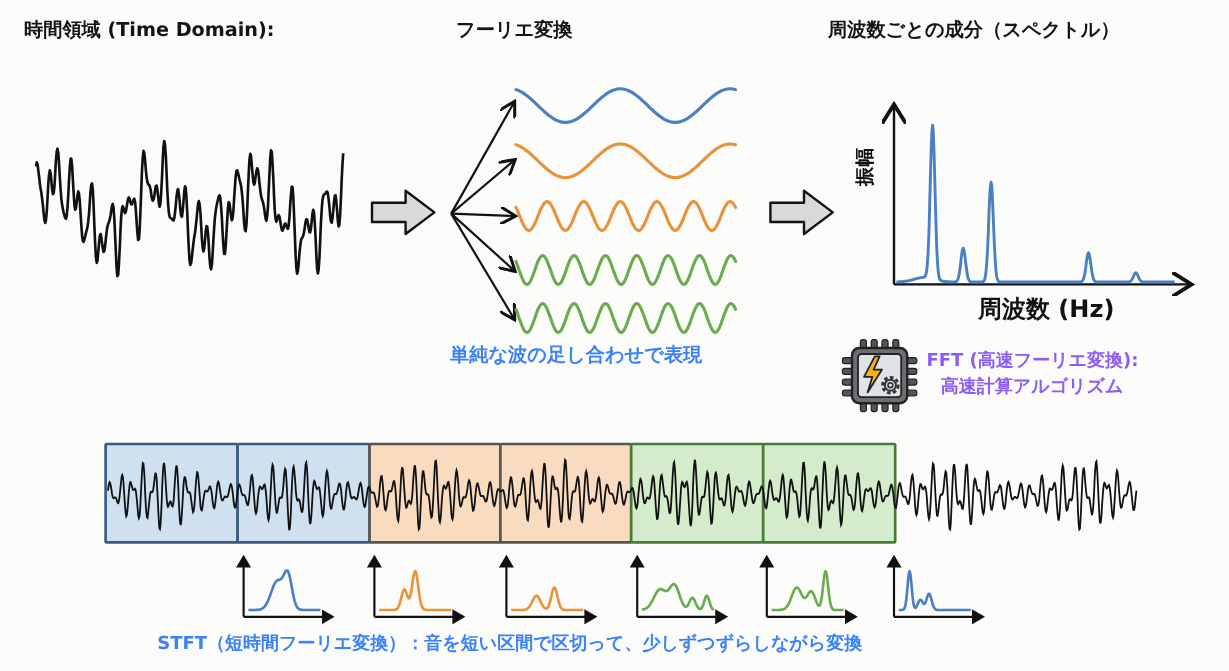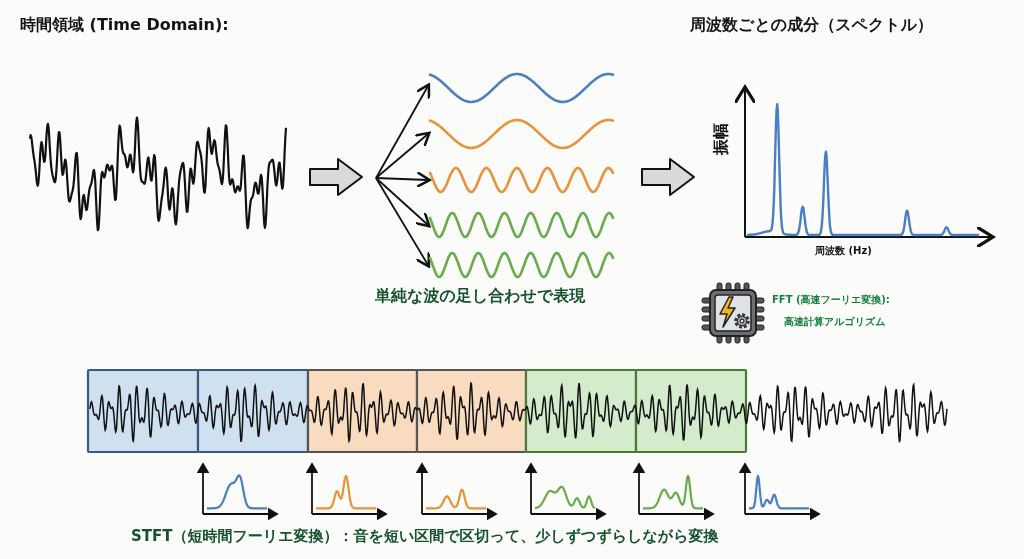--- a/index.html
+++ b/index.html
@@ -4,32 +4,33 @@
 <style>
   html, body { margin: 0; padding: 0; }
   body {
     width: 1024px; height: 559px; background: #fbfbfa; position: relative; overflow: hidden;
     font-family: "DejaVu Sans", "Liberation Sans", sans-serif; color: #111;
   }
   .title {
     position: absolute; text-align: left; font-weight: bold; font-size: 16px; line-height: 21px;
     color: #141414; white-space: nowrap;
   }
-  .caption { position: absolute; font-weight: bold; font-size: 16px; color: #14532d; white-space: nowrap; }
+  .caption { position: absolute; font-weight: bold; font-size: 16px; color: #3b82f6; white-space: nowrap; }
   svg { position: absolute; overflow: visible; }
-  .fft-label { position: absolute; font-weight: bold; font-size: 10px; line-height: 22px; color: #15803d; white-space: nowrap; }
+  .fft-label { position: absolute; font-weight: bold; font-size: 15px; line-height: 22px; color: #8b5cf6; white-space: nowrap; }
 </style>
 </head>
 <body>
 
 <div class="title" style="left:20px; top:14px; width:285px;">
   <div>時間領域 (Time Domain):</div>
 </div>
 
 <div class="title" style="left:380px; top:14px; width:200px;">
+  <div>フーリエ変換</div>
 </div>
 
 <div class="title" style="left:690px; top:14px; width:330px;">
   <div>周波数ごとの成分（スペクトル）</div>
 </div>
 
 <svg width="320" height="190" style="left:0; top:80px;" viewBox="0 0 320 190">
   <path id="cwave" fill="none" stroke="#111" stroke-width="2.2" stroke-linejoin="round" d="M30.0 58.8 L30.6 55.2 L31.3 56.9 L31.9 61.7 L32.6 67.5 L33.2 72.8 L33.8 77.0 L34.5 80.9 L35.1 85.6 L35.8 91.5 L36.4 98.0 L37.0 103.5 L37.7 105.8 L38.3 103.4 L39.0 96.0 L39.6 85.2 L40.2 73.9 L40.9 65.4 L41.5 62.0 L42.2 64.3 L42.8 70.6 L43.4 77.6 L44.1 81.9 L44.7 81.1 L45.4 74.8 L46.0 64.6 L46.6 53.9 L47.3 46.2 L47.9 43.9 L48.6 47.7 L49.2 56.3 L49.8 67.1 L50.5 77.5 L51.1 85.6 L51.8 90.9 L52.4 94.3 L53.0 96.9 L53.7 99.4 L54.3 101.6 L55.0 102.3 L55.6 99.8 L56.2 93.2 L56.9 82.7 L57.5 70.3 L58.2 59.1 L58.8 52.4 L59.4 52.1 L60.1 58.5 L60.7 69.4 L61.4 81.3 L62.0 90.6 L62.6 94.8 L63.3 93.4 L63.9 88.3 L64.6 82.6 L65.2 79.5 L65.8 81.1 L66.5 87.7 L67.1 97.5 L67.8 108.0 L68.4 116.3 L69.0 120.8 L69.7 121.6 L70.3 119.7 L71.0 116.9 L71.6 114.2 L72.2 112.0 L72.9 109.3 L73.5 104.9 L74.2 97.9 L74.8 89.0 L75.4 80.0 L76.1 73.7 L76.7 72.9 L77.4 78.9 L78.0 91.2 L78.6 107.1 L79.3 122.7 L79.9 134.2 L80.6 139.1 L81.2 137.3 L81.8 130.8 L82.5 122.8 L83.1 116.9 L83.8 115.0 L84.4 117.4 L85.0 122.4 L85.7 127.4 L86.3 130.0 L87.0 129.0 L87.6 124.8 L88.2 118.8 L88.9 113.0 L89.5 108.8 L90.2 106.4 L90.8 105.0 L91.4 103.1 L92.1 99.8 L92.7 95.4 L93.4 91.3 L94.0 89.9 L94.6 93.4 L95.3 102.4 L95.9 116.0 L96.6 131.0 L97.2 143.6 L97.8 150.2 L98.5 148.8 L99.1 140.1 L99.8 126.5 L100.4 112.0 L101.0 100.3 L101.7 93.5 L102.3 91.8 L103.0 93.6 L103.6 96.3 L104.2 97.6 L104.9 96.3 L105.5 92.7 L106.2 88.5 L106.8 85.4 L107.4 84.6 L108.1 86.0 L108.7 88.5 L109.4 90.3 L110.0 90.3 L110.6 88.6 L111.3 86.3 L111.9 85.6 L112.6 88.3 L113.2 95.0 L113.8 104.5 L114.5 114.0 L115.1 119.9 L115.8 119.4 L116.4 111.3 L117.0 96.8 L117.7 79.1 L118.3 62.5 L119.0 50.7 L119.6 45.7 L120.2 47.4 L120.9 53.5 L121.5 61.2 L122.2 67.8 L122.8 71.7 L123.4 73.3 L124.1 73.9 L124.7 75.0 L125.4 77.5 L126.0 81.4 L126.6 85.2 L127.3 87.3 L127.9 86.6 L128.6 83.3 L129.2 78.7 L129.8 75.2 L130.5 74.7 L131.1 77.8 L131.8 83.6 L132.4 89.4 L133.0 92.3 L133.7 89.6 L134.3 80.9 L135.0 67.7 L135.6 53.5 L136.2 42.3 L136.9 37.5 L137.5 40.4 L138.2 50.2 L138.8 63.9 L139.4 78.1 L140.1 89.7 L140.7 97.1 L141.4 100.6 L142.0 101.6 L142.6 101.9 L143.3 102.5 L143.9 103.4 L144.6 103.7 L145.2 102.0 L145.8 97.6 L146.5 91.0 L147.1 83.9 L147.8 78.8 L148.4 77.5 L149.0 80.8 L149.7 87.4 L150.3 94.9 L151.0 100.1 L151.6 100.7 L152.2 96.2 L152.9 88.2 L153.5 80.0 L154.2 75.2 L154.8 76.6 L155.4 84.9 L156.1 98.5 L156.7 114.1 L157.4 128.1 L158.0 137.4 L158.6 140.8 L159.3 139.0 L159.9 134.0 L160.6 127.9 L161.2 122.5 L161.8 118.0 L162.5 113.9 L163.1 109.0 L163.8 102.8 L164.4 96.0 L165.0 90.3 L165.7 87.6 L166.3 89.8 L167.0 96.9 L167.6 107.4 L168.2 118.4 L168.9 126.6 L169.5 129.6 L170.2 127.0 L170.8 120.4 L171.4 113.0 L172.1 108.4 L172.7 108.8 L173.4 114.9 L174.0 124.7 L174.6 135.1 L175.3 142.5 L175.9 144.4 L176.6 140.3 L177.2 131.4 L177.8 120.2 L178.5 109.6 L179.1 101.2 L179.8 95.5 L180.4 91.8 L181.0 89.0 L181.7 86.2 L182.3 83.8 L183.0 82.8 L183.6 85.1 L184.2 91.5 L184.9 101.8 L185.5 114.0 L186.2 125.0 L186.8 131.6 L187.4 131.7 L188.1 125.2 L188.7 114.2 L189.4 102.1 L190.0 92.7 L190.6 88.5 L191.3 89.8 L191.9 94.8 L192.6 100.5 L193.2 103.6 L193.8 102.0 L194.5 95.5 L195.1 85.6 L195.8 75.3 L196.4 67.1 L197.0 62.6 L197.7 61.9 L198.3 63.9 L199.0 66.9 L199.6 69.7 L200.2 72.1 L200.9 75.0 L201.5 79.6 L202.2 86.7 L202.8 95.8 L203.4 105.1 L204.1 111.6 L204.7 112.7 L205.4 106.9 L206.0 94.9 L206.6 79.2 L207.3 63.9 L207.9 52.8 L208.6 48.1 L209.2 50.3 L209.8 57.1 L210.5 65.4 L211.1 71.6 L211.8 73.9 L212.4 71.8 L213.0 67.2 L213.7 62.5 L214.3 60.2 L215.0 61.5 L215.6 66.1 L216.2 72.4 L216.9 78.5 L217.5 83.0 L218.2 85.8 L218.8 87.5 L219.4 89.7 L220.1 93.3 L220.7 98.0 L221.4 102.4 L222.0 104.0 L222.6 100.9 L223.3 92.1 L223.9 78.8 L224.6 64.0 L225.2 51.6 L225.8 45.3 L226.5 46.8 L227.1 55.7 L227.8 69.4 L228.4 84.1 L229.0 96.0 L229.7 103.0 L230.3 104.7 L231.0 103.0 L231.6 100.4 L232.2 99.2 L232.9 100.5 L233.5 104.1 L234.2 108.4 L234.8 111.5 L235.4 112.3 L236.1 110.8 L236.7 108.3 L237.4 106.4 L238.0 106.3 L238.6 108.0 L239.3 110.1 L239.9 110.7 L240.6 107.9 L241.2 101.1 L241.8 91.4 L242.5 81.7 L243.1 75.5 L243.8 75.9 L244.4 83.8 L245.0 98.1 L245.7 115.5 L246.3 131.8 L247.0 143.4 L247.6 148.1 L248.2 146.1 L248.9 139.6 L249.5 131.6 L250.2 124.8 L250.8 120.5 L251.4 118.6 L252.1 117.8 L252.7 116.3 L253.4 113.4 L254.0 109.3 L254.6 105.1 L255.3 102.7 L255.9 103.0 L256.6 106.0 L257.2 110.2 L257.8 113.4 L258.5 113.6 L259.1 110.2 L259.8 104.1 L260.4 97.9 L261.0 94.8 L261.7 97.2 L262.3 105.6 L263.0 118.5 L263.6 132.4 L264.2 143.3 L264.9 147.9 L265.5 144.7 L266.2 134.7 L266.8 120.8 L267.4 106.4 L268.1 94.6 L268.7 87.0 L269.4 83.3 L270.0 82.2 L270.6 81.8 L271.3 81.1 L271.9 80.0 L272.6 79.7 L273.2 81.3 L273.8 85.6 L274.5 92.2 L275.1 99.2 L275.8 104.4 L276.4 105.6 L277.0 102.4 L277.7 95.8 L278.3 88.4 L279.0 83.2 L279.6 82.7 L280.2 87.3 L280.9 95.4 L281.5 103.8 L282.2 108.7 L282.8 107.5 L283.4 99.4 L284.1 86.0 L284.7 70.5 L285.4 56.8 L286.0 47.7 "></path>
 </svg>
 
@@ -70,21 +71,21 @@
   <defs>
     <marker id="ah2" markerWidth="10" markerHeight="10" refX="7" refY="5" orient="auto">
       <path d="M0 0 L8 5 L0 10" fill="none" stroke="#111" stroke-width="1.6"></path>
     </marker>
   </defs>
   <line x1="10" y1="152" x2="10" y2="4" stroke="#111" stroke-width="2" marker-end="url(#ah2)"></line>
   <line x1="10" y1="152" x2="256" y2="152" stroke="#111" stroke-width="2" marker-end="url(#ah2)"></line>
   <path id="spec" fill="none" stroke="#4a7fc1" stroke-width="2.4" stroke-linejoin="round" d="M12.0 149.9 L12.6 149.9 L13.2 149.9 L13.7 149.9 L14.3 149.8 L14.9 149.8 L15.5 149.8 L16.1 149.7 L16.6 149.7 L17.2 149.7 L17.8 149.6 L18.4 149.5 L19.0 149.5 L19.5 149.4 L20.1 149.3 L20.7 149.2 L21.3 149.1 L21.9 149.0 L22.4 148.9 L23.0 148.7 L23.6 148.6 L24.2 148.4 L24.8 148.3 L25.3 148.1 L25.9 148.0 L26.5 147.8 L27.1 147.6 L27.7 147.5 L28.2 147.3 L28.8 147.2 L29.4 147.0 L30.0 146.9 L30.6 146.7 L31.1 146.6 L31.7 146.5 L32.3 146.4 L32.9 146.3 L33.5 146.2 L34.0 146.2 L34.6 146.1 L35.2 145.9 L35.8 145.5 L36.4 144.5 L36.9 142.4 L37.5 138.4 L38.1 131.1 L38.7 119.7 L39.3 103.4 L39.8 82.8 L40.4 60.3 L41.0 39.4 L41.6 24.6 L42.2 19.3 L42.7 24.9 L43.3 40.0 L43.9 61.2 L44.5 84.1 L45.1 104.9 L45.6 121.5 L46.2 133.2 L46.8 140.6 L47.4 144.9 L48.0 147.2 L48.5 148.3 L49.1 148.8 L49.7 149.1 L50.3 149.3 L50.9 149.4 L51.4 149.5 L52.0 149.5 L52.6 149.6 L53.2 149.7 L53.8 149.7 L54.3 149.7 L54.9 149.8 L55.5 149.8 L56.1 149.8 L56.7 149.9 L57.2 149.9 L57.8 149.9 L58.4 149.9 L59.0 149.9 L59.6 149.9 L60.1 149.9 L60.7 149.9 L61.3 149.8 L61.9 149.6 L62.5 149.1 L63.0 148.2 L63.6 146.6 L64.2 144.1 L64.8 140.5 L65.4 135.9 L65.9 130.9 L66.5 126.3 L67.1 123.0 L67.7 121.8 L68.3 123.0 L68.8 126.3 L69.4 130.9 L70.0 135.9 L70.6 140.5 L71.2 144.1 L71.7 146.6 L72.3 148.2 L72.9 149.2 L73.5 149.6 L74.1 149.9 L74.6 149.9 L75.2 150.0 L75.8 150.0 L76.4 150.0 L77.0 150.0 L77.5 150.0 L78.1 150.0 L78.7 150.0 L79.3 150.0 L79.9 150.0 L80.4 150.0 L81.0 150.0 L81.6 150.0 L82.2 150.0 L82.8 150.0 L83.3 149.9 L83.9 149.8 L84.5 149.6 L85.1 148.9 L85.7 147.5 L86.2 144.8 L86.8 140.1 L87.4 132.6 L88.0 121.9 L88.6 108.5 L89.1 93.7 L89.7 80.1 L90.3 70.3 L90.9 66.8 L91.5 70.3 L92.0 80.1 L92.6 93.7 L93.2 108.5 L93.8 121.9 L94.4 132.6 L94.9 140.1 L95.5 144.8 L96.1 147.5 L96.7 148.9 L97.3 149.6 L97.8 149.8 L98.4 149.9 L99.0 150.0 L99.6 150.0 L100.2 150.0 L100.7 150.0 L101.3 150.0 L101.9 150.0 L102.5 150.0 L103.1 150.0 L103.6 150.0 L104.2 150.0 L104.8 150.0 L105.4 150.0 L106.0 150.0 L106.5 150.0 L107.1 150.0 L107.7 150.0 L108.3 150.0 L108.9 150.0 L109.4 150.0 L110.0 150.0 L110.6 150.0 L111.2 150.0 L111.8 150.0 L112.3 150.0 L112.9 150.0 L113.5 150.0 L114.1 150.0 L114.7 150.0 L115.2 150.0 L115.8 150.0 L116.4 150.0 L117.0 150.0 L117.6 150.0 L118.1 150.0 L118.7 150.0 L119.3 150.0 L119.9 150.0 L120.5 150.0 L121.0 150.0 L121.6 150.0 L122.2 150.0 L122.8 150.0 L123.4 150.0 L123.9 150.0 L124.5 150.0 L125.1 150.0 L125.7 150.0 L126.3 150.0 L126.8 150.0 L127.4 150.0 L128.0 150.0 L128.6 150.0 L129.2 150.0 L129.7 150.0 L130.3 150.0 L130.9 150.0 L131.5 150.0 L132.1 150.0 L132.6 150.0 L133.2 150.0 L133.8 150.0 L134.4 150.0 L135.0 150.0 L135.5 150.0 L136.1 150.0 L136.7 150.0 L137.3 150.0 L137.9 150.0 L138.4 150.0 L139.0 150.0 L139.6 150.0 L140.2 150.0 L140.8 150.0 L141.3 150.0 L141.9 150.0 L142.5 150.0 L143.1 150.0 L143.7 150.0 L144.2 150.0 L144.8 150.0 L145.4 150.0 L146.0 150.0 L146.6 150.0 L147.1 150.0 L147.7 150.0 L148.3 150.0 L148.9 150.0 L149.5 150.0 L150.0 150.0 L150.6 150.0 L151.2 150.0 L151.8 150.0 L152.4 150.0 L152.9 150.0 L153.5 150.0 L154.1 150.0 L154.7 150.0 L155.3 150.0 L155.8 150.0 L156.4 150.0 L157.0 150.0 L157.6 150.0 L158.2 150.0 L158.7 150.0 L159.3 150.0 L159.9 150.0 L160.5 150.0 L161.1 150.0 L161.6 150.0 L162.2 150.0 L162.8 150.0 L163.4 150.0 L164.0 150.0 L164.5 150.0 L165.1 150.0 L165.7 149.9 L166.3 149.7 L166.9 149.3 L167.4 148.5 L168.0 147.1 L168.6 144.9 L169.2 141.8 L169.8 137.9 L170.3 133.5 L170.9 129.6 L171.5 126.7 L172.1 125.7 L172.7 126.7 L173.2 129.6 L173.8 133.5 L174.4 137.9 L175.0 141.8 L175.6 144.9 L176.1 147.1 L176.7 148.5 L177.3 149.3 L177.9 149.7 L178.5 149.9 L179.0 150.0 L179.6 150.0 L180.2 150.0 L180.8 150.0 L181.4 150.0 L181.9 150.0 L182.5 150.0 L183.1 150.0 L183.7 150.0 L184.3 150.0 L184.8 150.0 L185.4 150.0 L186.0 150.0 L186.6 150.0 L187.2 150.0 L187.7 150.0 L188.3 150.0 L188.9 150.0 L189.5 150.0 L190.1 150.0 L190.6 150.0 L191.2 150.0 L191.8 150.0 L192.4 150.0 L193.0 150.0 L193.5 150.0 L194.1 150.0 L194.7 150.0 L195.3 150.0 L195.9 150.0 L196.4 150.0 L197.0 150.0 L197.6 150.0 L198.2 150.0 L198.8 150.0 L199.3 150.0 L199.9 150.0 L200.5 150.0 L201.1 150.0 L201.7 150.0 L202.2 150.0 L202.8 150.0 L203.4 150.0 L204.0 150.0 L204.6 150.0 L205.1 150.0 L205.7 149.9 L206.3 149.8 L206.9 149.5 L207.5 149.1 L208.0 148.4 L208.6 147.4 L209.2 146.2 L209.8 144.8 L210.4 143.5 L210.9 142.6 L211.5 142.3 L212.1 142.6 L212.7 143.5 L213.3 144.8 L213.8 146.2 L214.4 147.4 L215.0 148.4 L215.6 149.1 L216.2 149.5 L216.7 149.8 L217.3 149.9 L217.9 150.0 L218.5 150.0 L219.1 150.0 L219.6 150.0 L220.2 150.0 L220.8 150.0 L221.4 150.0 L222.0 150.0 L222.5 150.0 L223.1 150.0 L223.7 150.0 L224.3 150.0 L224.9 150.0 L225.4 150.0 L226.0 150.0 L226.6 150.0 L227.2 150.0 L227.8 150.0 L228.3 150.0 L228.9 150.0 L229.5 150.0 L230.1 150.0 L230.7 150.0 L231.2 150.0 L231.8 150.0 L232.4 150.0 L233.0 150.0 L233.6 150.0 L234.1 150.0 L234.7 150.0 L235.3 150.0 L235.9 150.0 L236.5 150.0 L237.0 150.0 L237.6 150.0 L238.2 150.0 L238.8 150.0 L239.4 150.0 L239.9 150.0 L240.5 150.0 L241.1 150.0 L241.7 150.0 L242.3 150.0 L242.8 150.0 L243.4 150.0 L244.0 150.0 "></path>
 </svg>
 <div style="position:absolute; left:711px; top:155px; font-weight:bold; font-size:16px; transform:rotate(-90deg); transform-origin:left top; white-space:nowrap;">振幅</div>
-<div style="position:absolute; left:815px; top:244px; font-weight:bold; font-size:10px; white-space:nowrap;">周波数 (Hz)</div>
+<div style="position:absolute; left:815px; top:244px; font-weight:bold; font-size:20px; white-space:nowrap;">周波数 (Hz)</div>
 
 <svg width="66" height="64" style="left:700px; top:281px;" viewBox="0 0 66 64">
   <g fill="#555" stroke="#222" stroke-width="1">
     <rect x="17" y="2" width="5" height="9" rx="2"></rect>
       <rect x="26" y="2" width="5" height="9" rx="2"></rect>
       <rect x="35" y="2" width="5" height="9" rx="2"></rect>
       <rect x="44" y="2" width="5" height="9" rx="2"></rect>
     <rect x="17" y="53" width="5" height="9" rx="2"></rect>
       <rect x="26" y="53" width="5" height="9" rx="2"></rect>
       <rect x="35" y="53" width="5" height="9" rx="2"></rect>

